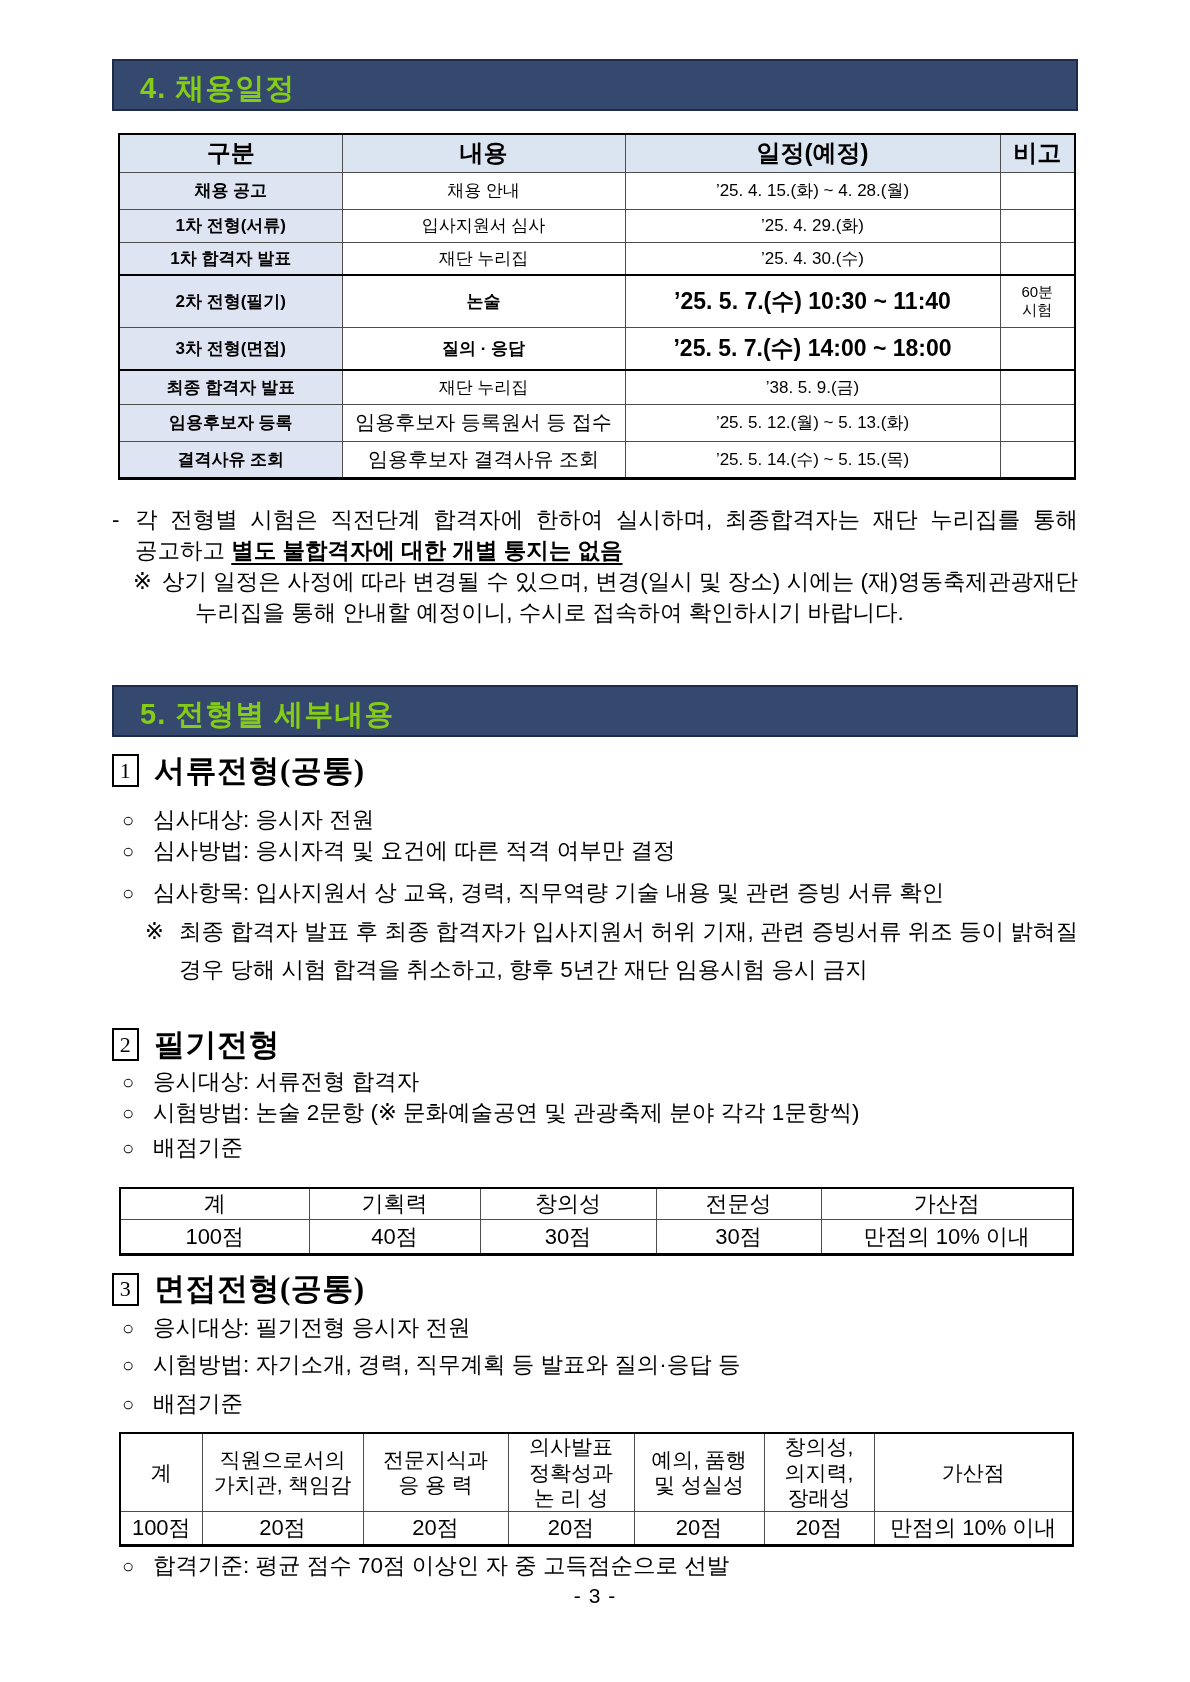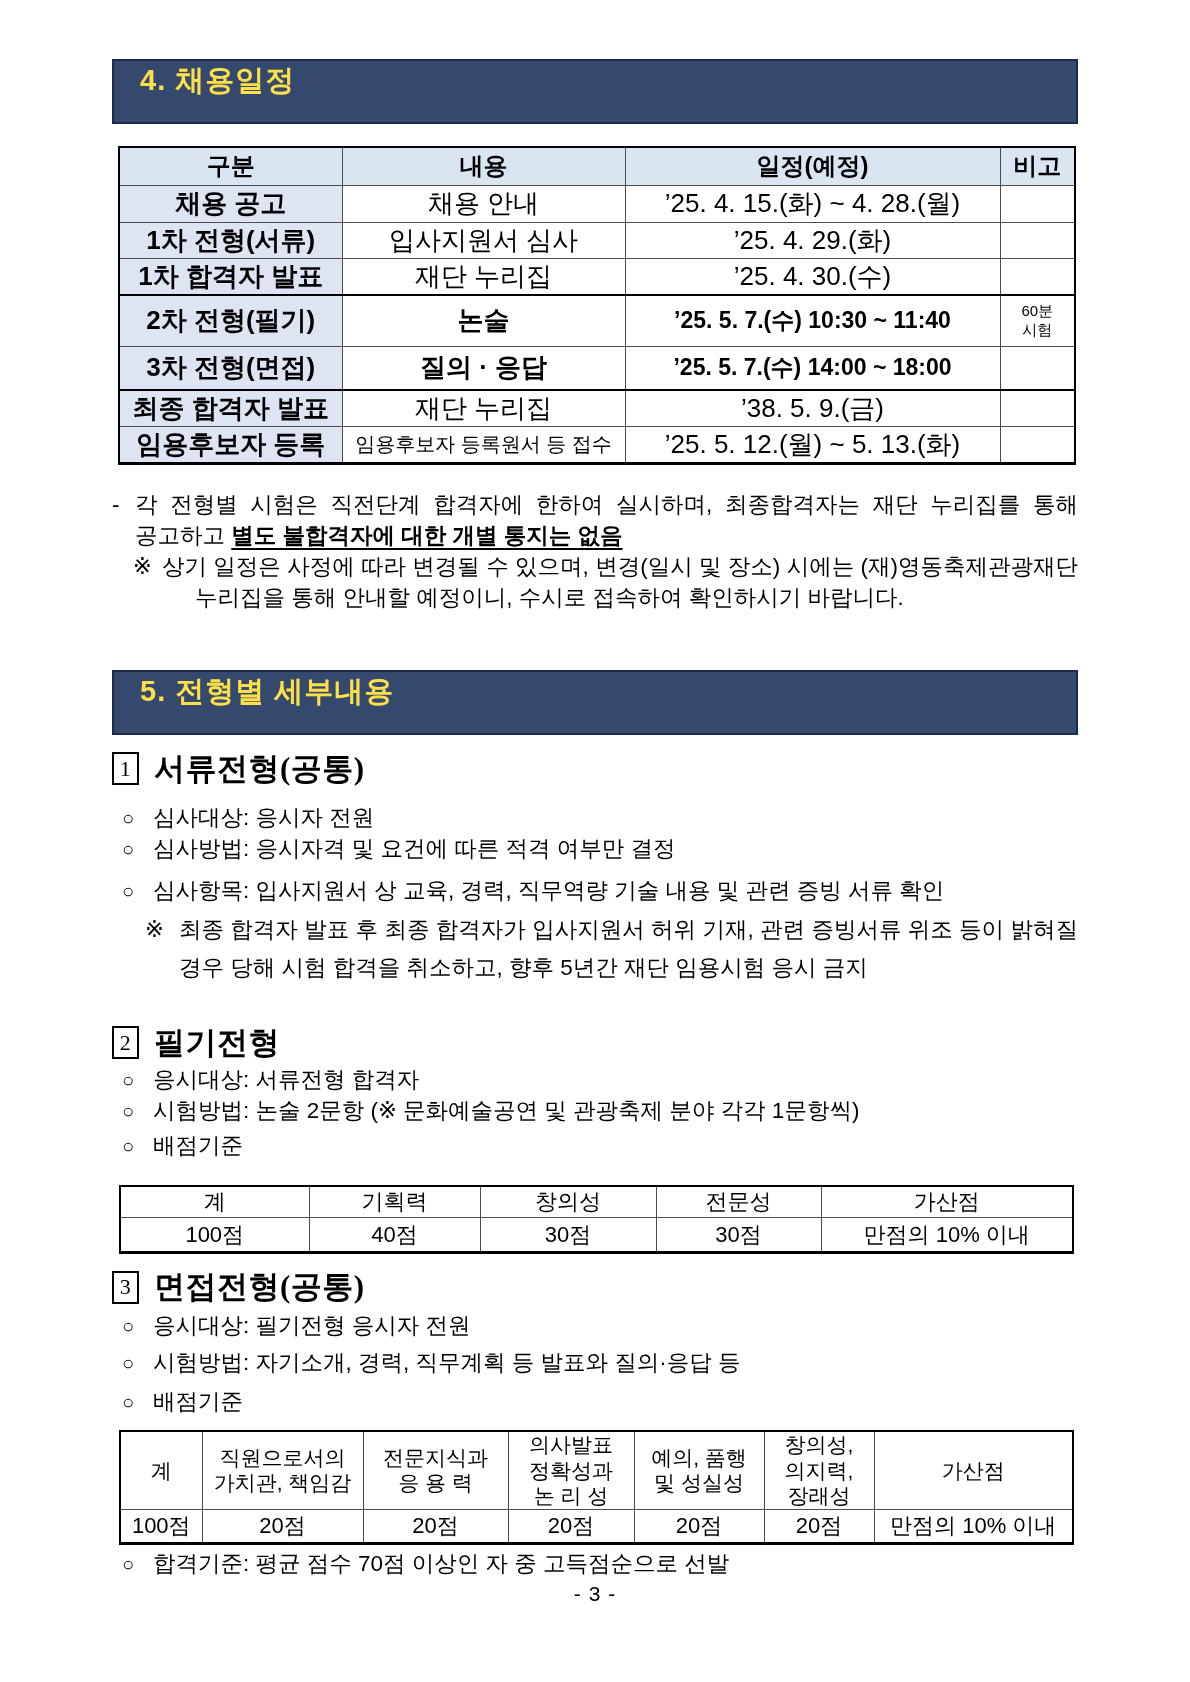--- a/index.html
+++ b/index.html
@@ -12,45 +12,45 @@
   }
   .page {
     box-sizing: border-box;
     width: 1190px; height: 1682px;
     padding: 59px 112px 0 112px;
   }
 
   
   .section-bar {
     box-sizing: border-box;
-    height: 65px;
+    height: 52px;
     background: #35496e;
     border: 2px solid #1d2a4a;
-    display: flex; align-items: flex-start;
+    display: flex; align-items: flex-end;
     padding-left: 26px;
-    color: #fde047; font-weight: bold;
+    color: #84cc16; font-weight: bold;
     font-size: 29px; letter-spacing: 1px;
   }
   .bar5 { margin-top: 57px; }
 
   
   table { border-collapse: collapse; table-layout: fixed; }
   table.schedule {
     width: 811px; margin: 22px 0 0 6px;
     border: 2px solid #000; border-bottom: 3px solid #000;
   }
   table.schedule th, table.schedule td {
     border: 1px solid #4d4d4d;
     text-align: center; vertical-align: middle;
     word-break: keep-all; padding: 0 2px;
   }
   table.schedule th {
     background: #dbe4f1; font-size: 24px; font-weight: bold;
   }
-  table.schedule td { font-size: 26px; }
+  table.schedule td { font-size: 17px; }
   td.cat { background: #dfe4f3; font-weight: bold; font-size: 22px; white-space: nowrap; }
   .c-gubun { width: 223px; } .c-desc { width: 283px; }
   .c-sched { width: 375px; } .c-note { width: 75px; }
   tr.h38 { height: 38px; } tr.h37 { height: 37px; } tr.h33 { height: 33px; }
   tr.h34 { height: 34px; } tr.h52 { height: 52px; } tr.h43 { height: 43px; }
   tr.h42 { height: 42px; }
   tr.sep-top th, tr.sep-top td { border-top: 2px solid #000; }
   .b { font-weight: bold; }
   .sched-b { font-weight: bold; font-size: 23px !important; white-space: nowrap; }
   .sm { font-size: 20px !important; white-space: nowrap; }
@@ -193,20 +193,26 @@
       <tr class="h34 sep-top">
         <td class="cat">최종 합격자 발표</td>
         <td>재단 누리집</td>
         <td>’38. 5.  9.(금)</td>
         <td></td>
       </tr>
       <tr class="h37">
         <td class="cat">임용후보자 등록</td>
         <td class="sm">임용후보자 등록원서 등 접수</td>
         <td>’25. 5. 12.(월) ~ 5. 13.(화)</td>
+        <td></td>
+      </tr>
+      <tr class="h37">
+        <td class="cat">결격사유 조회</td>
+        <td class="sm">임용후보자 결격사유 조회</td>
+        <td>’25. 5. 14.(수) ~ 5. 15.(목)</td>
         <td></td>
       </tr>
     </tbody>
   </table>
 
   <div class="notes">
     <div class="note-row note1">
       <span class="note-marker">-</span>
       <span class="note-text"><span>각 전형별 시험은 직전단계 합격자에 한하여 실시하며, 최종합격자는 재단 누리집를 통해 공고하고 </span><span class="bu">별도 불합격자에 대한 개별 통지는 없음</span></span>
     </div>

